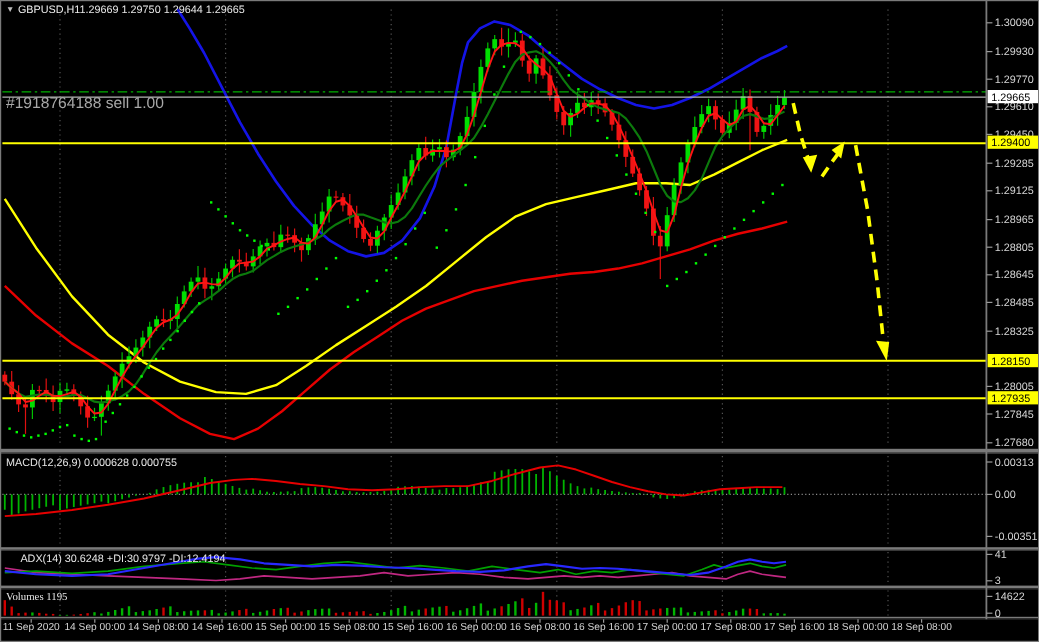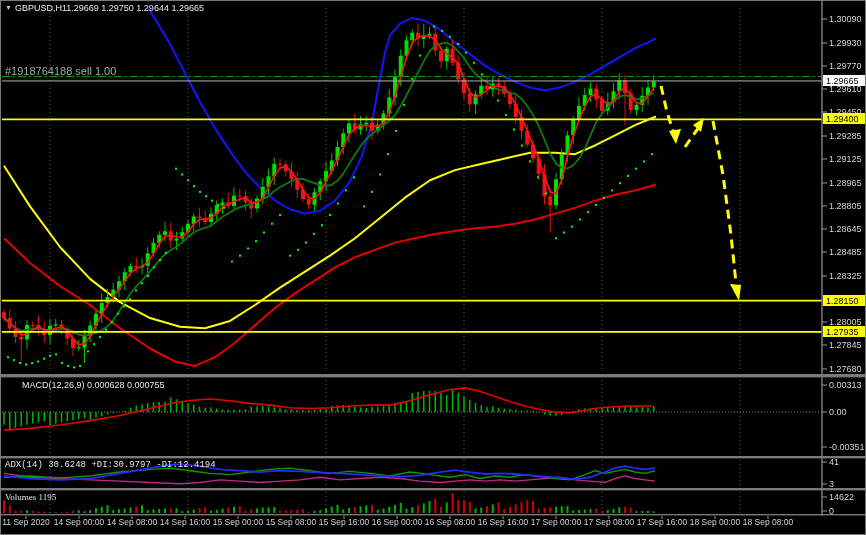--- a/index.html
+++ b/index.html
@@ -4,23 +4,23 @@
 <style>
   html,body{margin:0;padding:0;background:#000;}
   .win{position:relative;width:866px;height:535px;background:#000;overflow:hidden;
        font-family:"Liberation Sans",sans-serif;}
   .frame{position:absolute;inset:0;border:1px solid #7a7a7a;pointer-events:none;}
   svg{position:absolute;left:0;top:0;}
   .lbl{position:absolute;color:#e6e6e6;font-size:9px;white-space:pre;letter-spacing:0px;}
   .ttl{top:3px;left:5px;color:#efefef;}
   .ttl .caret{color:#bdbdbd;font-size:7px;vertical-align:1px;margin-right:3px;}
   .ttl .ohlc{margin-left:0;color:#e6e6e6;}
-  .sell{top:65px;left:5px;color:#a8a8a8;font-size:11px;}
-  .macdl{top:380px;left:22px;}
-  .adxl{top:460px;left:5px;font-family:Liberation Mono, monospace;}
+  .sell{top:78px;left:5px;color:#a8a8a8;font-size:13px;}
+  .macdl{top:380px;left:5px;}
+  .adxl{top:460px;left:17px;}
   .voll{top:492px;left:5px;font-family:Liberation Serif, serif;}
 </style>
 </head>
 <body>
 
 <div class="win">
   <svg id="chart-svg" width="866" height="535">
       <rect x="0" y="0" width="866" height="535" fill="#000000"></rect>
       <g>
         <line x1="50" y1="8" x2="50" y2="372" stroke="#545454" stroke-width="1" stroke-dasharray="1,3"></line>

